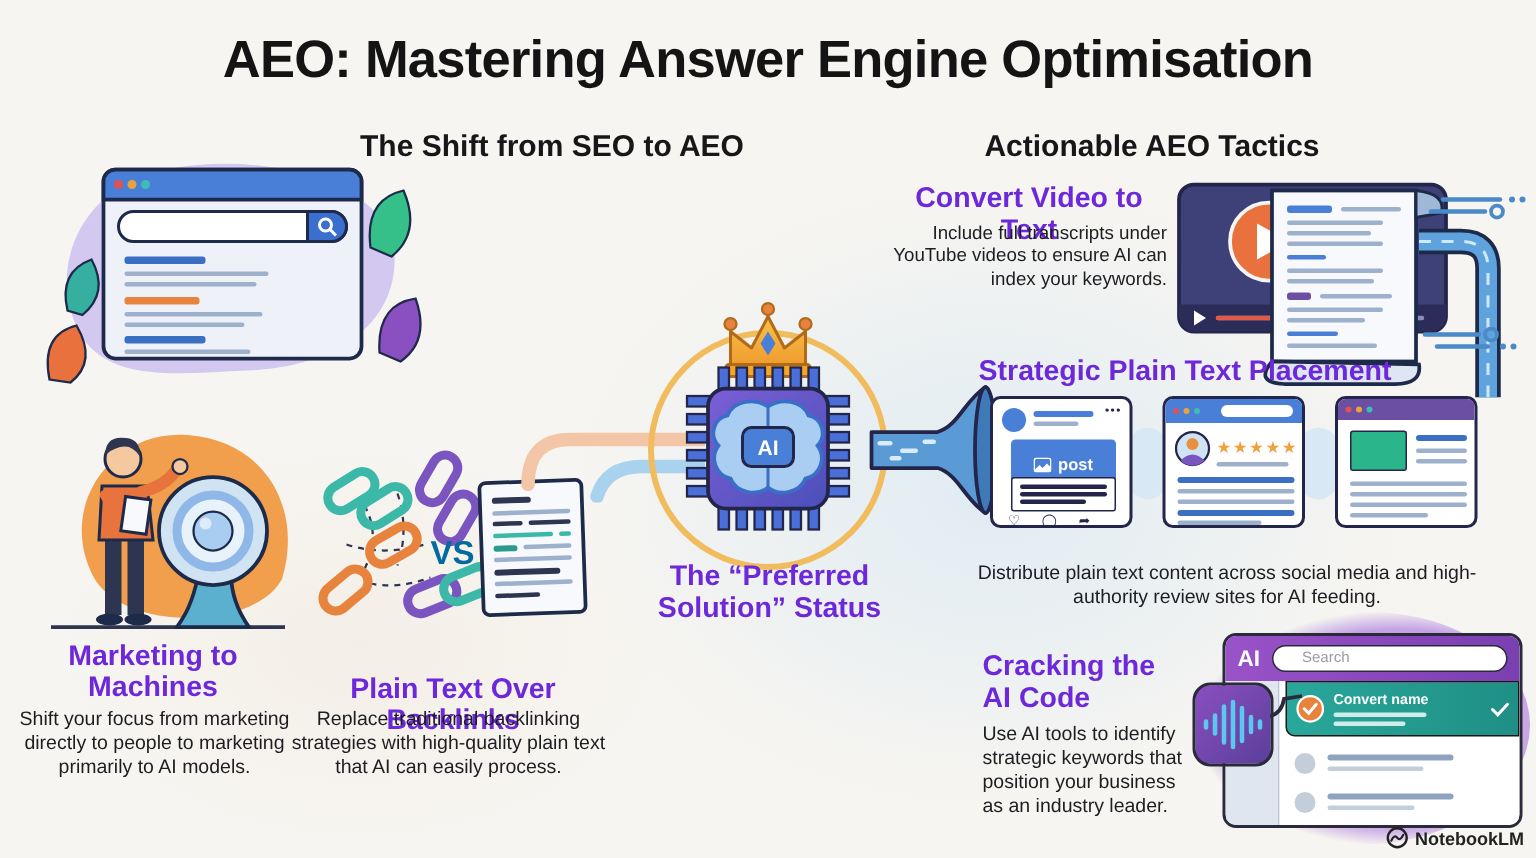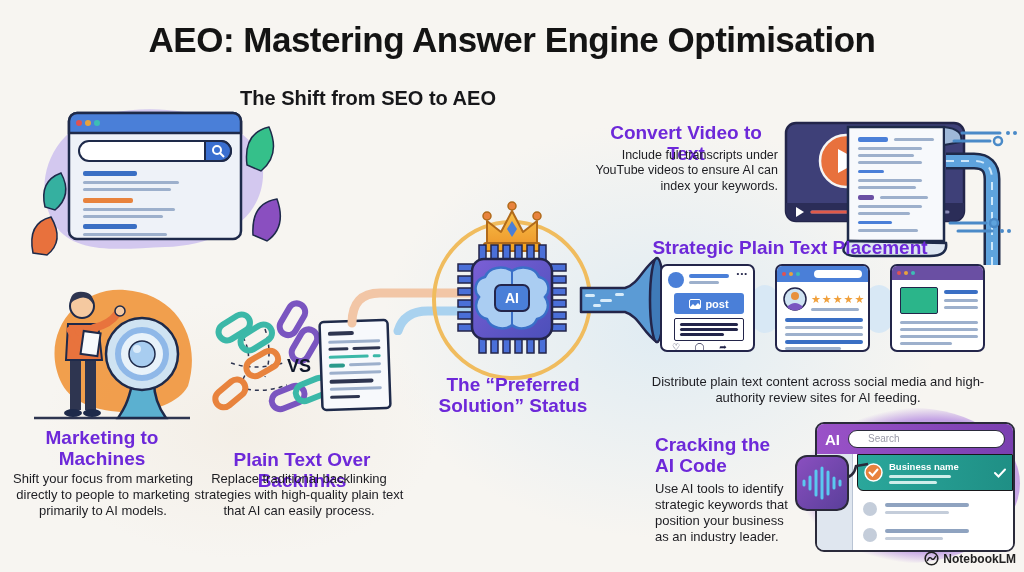--- a/index.html
+++ b/index.html
@@ -8,26 +8,26 @@
   #canvas { position:relative; width:1024px; height:572px; overflow:hidden;
             background:#f7f5f1;text-decoration:underline; }
   .tint { position:absolute; border-radius:50%; pointer-events:none; }
   .abs { position:absolute; }
   .title { width:100%; text-align:center; font-size:35px; font-weight:800;
            color:#141414; letter-spacing:-0.5px; }
   .sec-head { font-size:20px; font-weight:800; color:#17171a; text-align:center; }
   .blk-title { font-size:19px; font-weight:800; color:#6d28d9; line-height:1.12; text-align:center; }
   .blk-body { font-size:13px; color:#1d1d22; line-height:1.22; text-align:center; }
   .left-align { text-align:left; }
-  .vs { font-size:18px; font-weight:800; color:#0f172a; }
+  .vs { font-size:22px; font-weight:800; color:#0369a1; }
   .card { position:absolute; width:95px; height:88px; background:#ffffff;
           border:2px solid #23254a; border-radius:7px; overflow:hidden; }
   .line { position:absolute; border-radius:2px; }
   .stars { color:#f0a03c; font-size:11px; letter-spacing:1px; line-height:1; }
-  .post-banner { position:absolute; left:12px; top:27px; width:70px; height:21px;
+  .post-banner { position:absolute; left:12px; top:27px; width:70px; height:34px;
                  background:#4a7fd8; border-radius:3px; display:flex; align-items:center;
                  justify-content:center; gap:4px; color:#fff; font-size:11px; font-weight:700; }
   .inner-box { position:absolute; left:12px; top:52px; width:70px; height:23px;
                background:#fff; border:1.5px solid #23254a; border-radius:2px; }
   .icon-row { position:absolute; left:10px; top:76px; font-size:9px; color:#23254a;
               letter-spacing:6px; }
   .pill-dot { position:absolute; width:4px; height:4px; border-radius:50%; top:6px; }
   .search-win { position:absolute; left:815px; top:422px; width:200px; height:130px;
                 background:#eef2f8; border:2.5px solid #2a2a3a; border-radius:9px; overflow:hidden; }
   .search-head { position:absolute; left:0; top:0; right:0; height:30px;
@@ -49,20 +49,21 @@
 <div id="canvas">
 
   <div class="tint" style="left:380px; top:120px; width:560px; height:420px;
        background:radial-gradient(ellipse at center, rgba(205,228,244,.55), rgba(205,228,244,0) 70%);"></div>
   <div class="tint" style="left:40px; top:300px; width:400px; height:260px;
        background:radial-gradient(ellipse at center, rgba(240,232,220,.5), rgba(240,232,220,0) 70%);"></div>
 
   <div class="abs title" style="top:20px; left:0;">AEO: Mastering Answer Engine Optimisation</div>
 
   <div class="abs sec-head" style="left:218px; top:87px; width:300px;">The Shift from SEO to AEO</div>
+  <div class="abs sec-head" style="left:618px; top:87px; width:300px;">Actionable AEO Tactics</div>
 
   <svg class="abs" style="left:25px; top:95px;" width="260" height="165" viewBox="0 0 260 165">
     <path d="M30,130 C5,90 25,30 85,18 C150,5 235,25 238,75 C240,120 200,150 140,152 C95,154 50,160 30,130 Z" fill="#cdbfee" opacity="0.85"></path>
 
     <g>
       <path d="M20,112 Q14,86 36,78 Q48,100 30,115 Z" fill="#35b0a0" stroke="#1e2a4a" stroke-width="1.5"></path>
     </g>
     <g>
       <path d="M8,158 Q2,128 26,122 Q40,146 22,160 Z" fill="#e8713d" stroke="#1e2a4a" stroke-width="1.5"></path>
     </g>
@@ -392,21 +393,21 @@
       <div class="line" style="left:14px; top:31px; width:14px; height:3px; background:#9daabf;"></div>
       <div class="line" style="left:6px; top:42px; width:22px; height:3px; background:#9daabf;"></div>
     </div>
     <div class="abs" style="left:36px; top:30px; right:0; bottom:0; background:#fff;">
       <div class="teal-card" style="left:4px; top:0; width:156px;">
         <svg width="19" height="19" viewBox="0 0 19 19">
           <circle cx="9.5" cy="9.5" r="8.5" fill="#e8823d" stroke="#fff" stroke-width="1.5"></circle>
           <path d="M5.5,9.5 L8.5,12.5 L13.5,6.5" fill="none" stroke="#fff" stroke-width="2" stroke-linecap="round"></path>
         </svg>
         <div style="flex:1;">
-          <div style="color:#fff; font-size:9.5px; font-weight:700;">Business name</div>
+          <div style="color:#fff; font-size:9.5px; font-weight:700;">Convert name</div>
           <div class="line" style="position:relative; margin-top:3px; width:62px; height:3px; background:#cfeeea;"></div>
           <div class="line" style="position:relative; margin-top:3px; width:48px; height:3px; background:#cfeeea;"></div>
         </div>
         <svg width="12" height="10" viewBox="0 0 12 10">
           <path d="M1,5 L4.5,8.5 L11,1.5" fill="none" stroke="#fff" stroke-width="2" stroke-linecap="round"></path>
         </svg>
       </div>
       <div class="abs" style="left:10px; top:48px; width:14px; height:14px; border-radius:50%; background:#c4cdda;"></div>
       <div class="line" style="left:32px; top:49px; width:84px; height:3.5px; background:#8fa3c0;"></div>
       <div class="line" style="left:32px; top:57px; width:64px; height:3px; background:#c4cdda;"></div>

